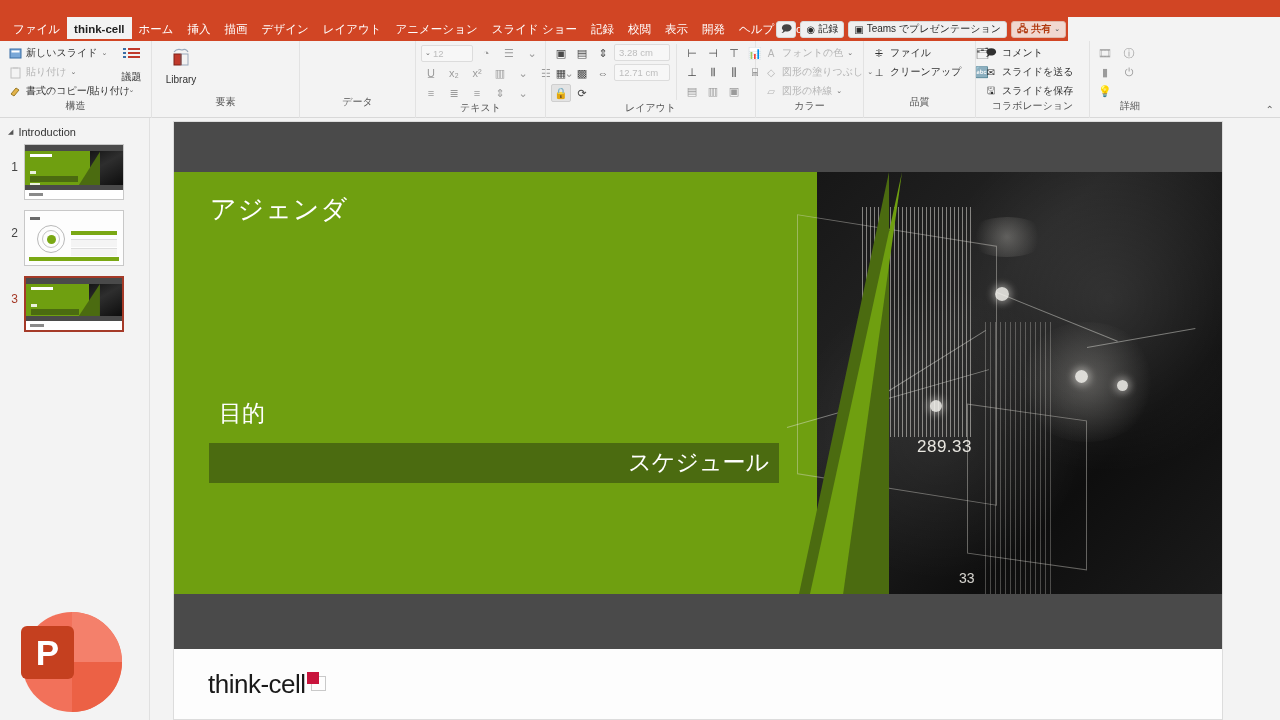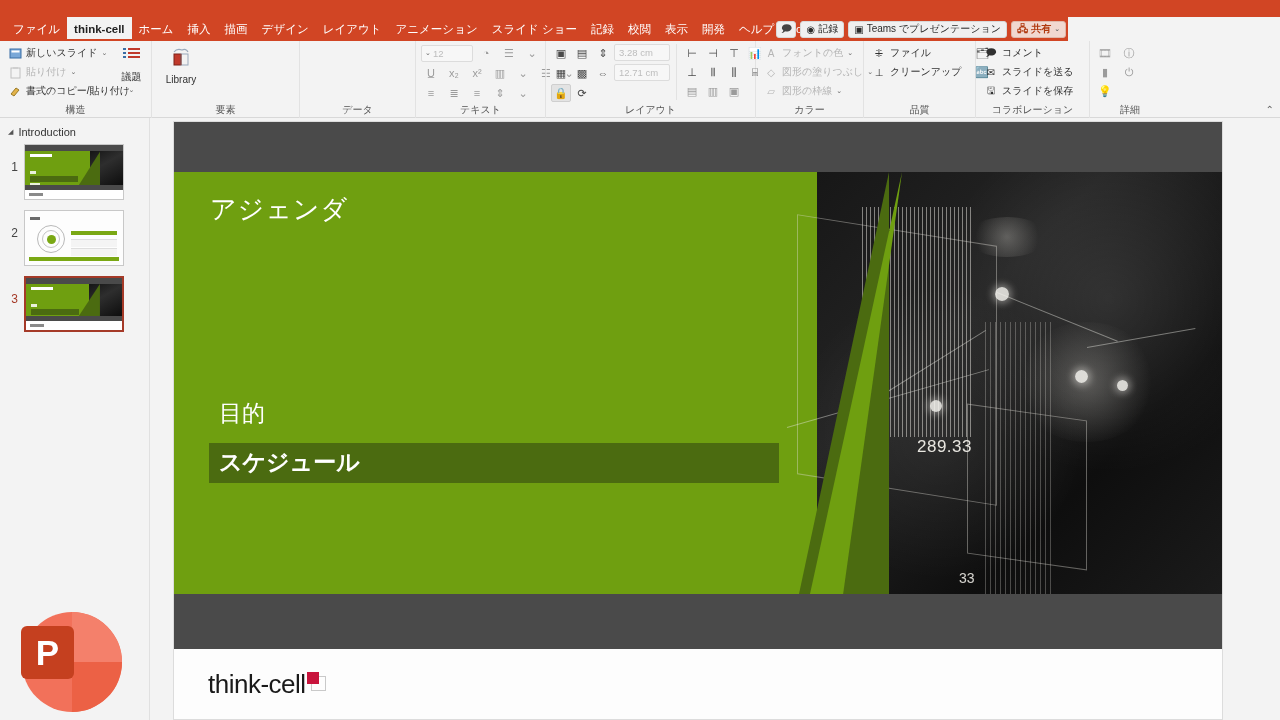--- a/index.html
+++ b/index.html
@@ -52,21 +52,21 @@
   }
 
   
   .ribbon {
     position: absolute; left: 0; top: 41px; width: 1280px; height: 77px;
     background: #f3f3f3; border-bottom: 1px solid #d8d8d8;
     display: flex; align-items: stretch;
   }
   .rgroup {
     position: relative; display: flex; flex-direction: column;
-    justify-content: space-between; padding: 3px 5px 0 5px;
+    justify-content: space-between; padding: 3px 5px 8px 5px;
     border-right: 1px solid #e2e2e2; height: 77px;
   }
   .rgroup-label {
     text-align: center; font-size: 10px; color: #555; line-height: 12px;
     padding-bottom: 2px;
   }
   .rgroup-body { display: flex; align-items: flex-start; gap: 4px; flex: 1; }
   .rcol { display: flex; flex-direction: column; gap: 1px; }
   .ritem {
     display: flex; align-items: center; gap: 4px;
@@ -203,21 +203,21 @@
     background: #6f9f10; clip-path: polygon(100% 0, 0 100%, 36% 100%);
   }
   .slide-title {
     position: absolute; left: 36px; top: 20px; font-size: 26px; font-weight: normal;
     color: #ffffff; letter-spacing: 1px;
   }
   .agenda { position: absolute; left: 35px; top: 222px; width: 570px; }
   .agenda-item {
     font-size: 23px; color: #ffffff; padding: 5px 10px 7px 10px; line-height: 28px;
   }
-  .agenda-item.active { background: #4b6b10; font-weight: bold; margin-top: 9px; }
+  .agenda-item.active { background: #4b6b10; font-weight: normal; margin-top: 9px; text-align: right; }
   .slide-footer {
     position: absolute; left: 0; top: 527px; right: 0; height: 70px; background: #fdfdfd;
     display: flex; align-items: center; padding-left: 34px;
   }
   .logo-wrap { display: flex; align-items: flex-start; gap: 1px; }
   .logo-text { font-size: 26px; color: #1a1a1a; letter-spacing: -.5px; line-height: 26px; }
   .logo-mark { position: relative; width: 19px; height: 19px; margin-top: 1px; }
   .logo-mark .sq-w { position: absolute; right: 0; bottom: 0; width: 15px; height: 15px;
                      background: #fdfdfd; border: 1px solid #c9c9c9; }
   .logo-mark .sq-r { position: absolute; left: 0; top: 0; width: 12px; height: 12px;

